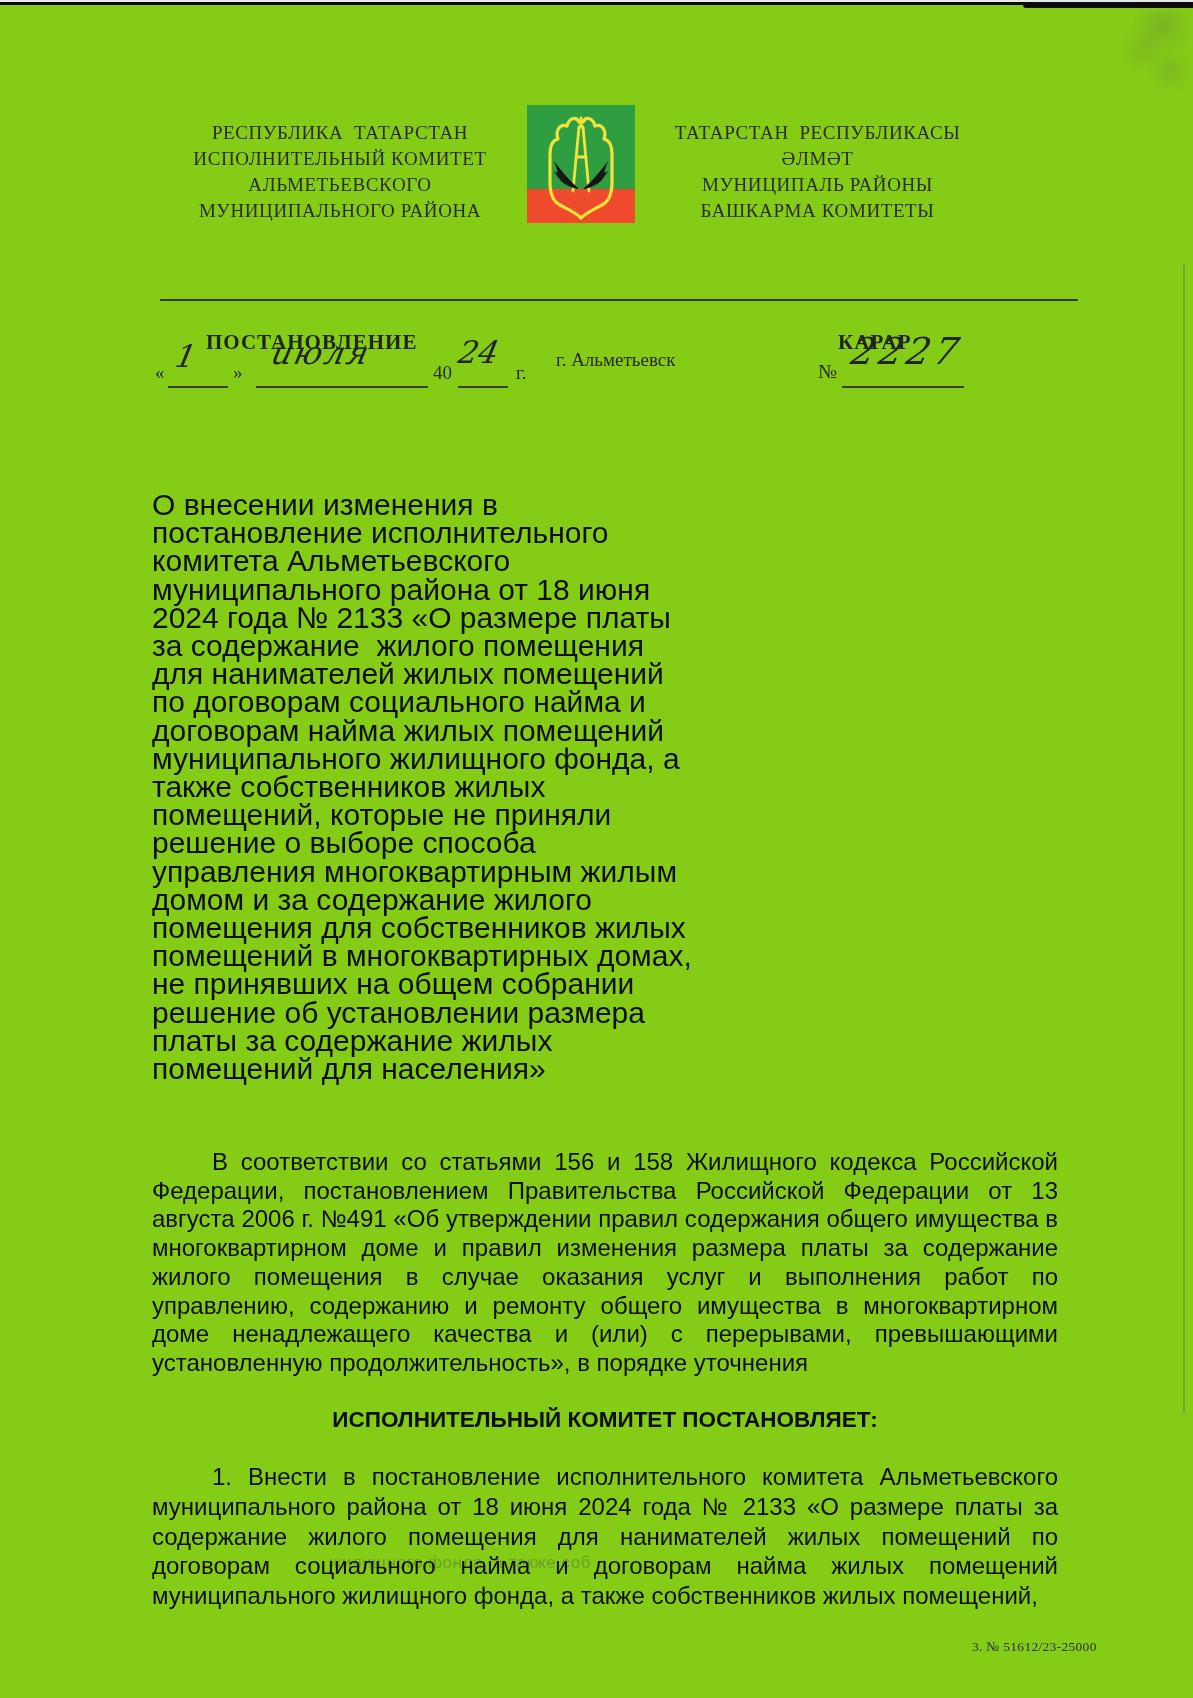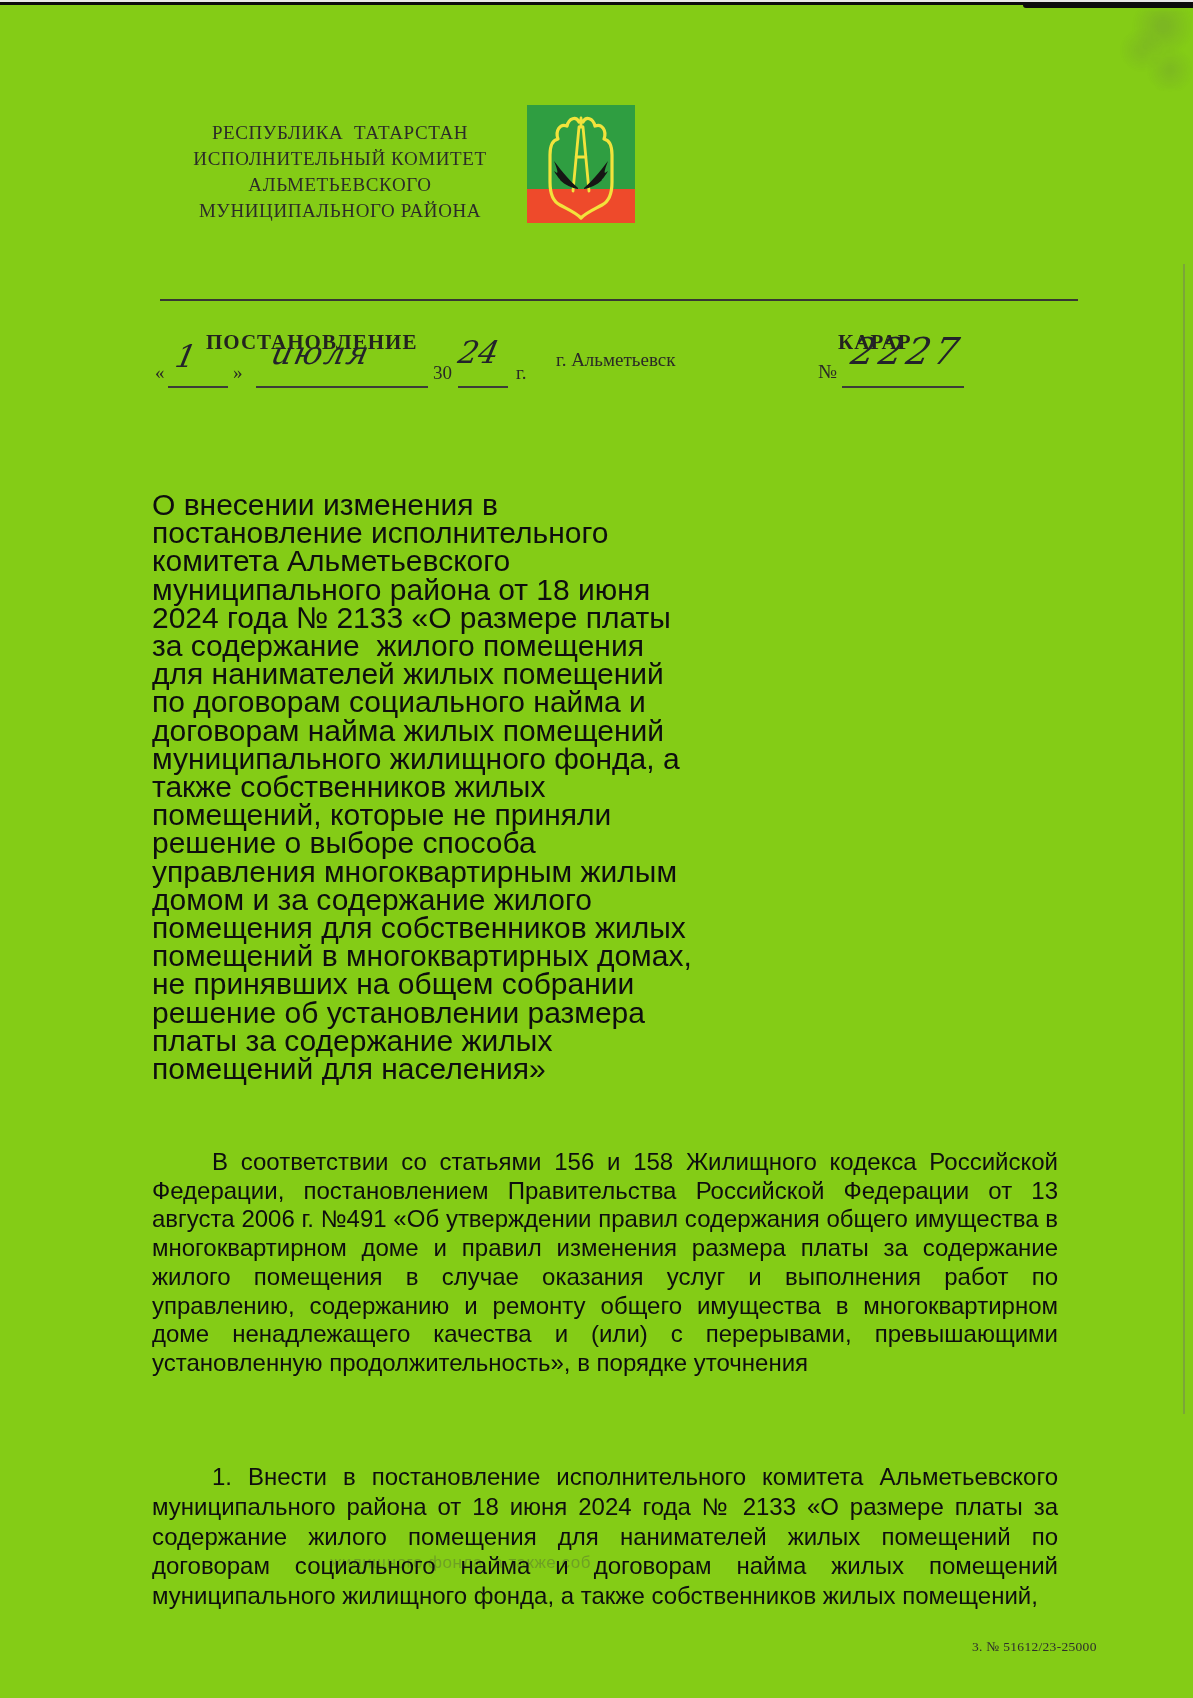--- a/index.html
+++ b/index.html
@@ -99,33 +99,37 @@
                C82 35 85 41 85 50
                L85 77
                C85 87 83 96 75 100
                C68 104 60 107 54 113 Z" fill="none" stroke="#f2e33c" stroke-width="3.2" stroke-linejoin="round"></path>
       <path d="M46 86 L52 22 M62 86 L56 22 M49 52 L59 52 M52.5 22 L55.5 22 M54 22 L54 13" fill="none" stroke="#f2e33c" stroke-width="2.8" stroke-linecap="round"></path>
       <path d="M51 83 C44 77 36 68 27 56 C30 64 31 67 30 68 L27 66 C31 73 34 75 33 75 C38 80 45 83 51 84 Z" fill="#161614"></path>
       <path d="M57 83 C64 77 72 68 81 56 C78 64 77 67 78 68 L81 66 C77 73 74 75 75 75 C70 80 63 83 57 84 Z" fill="#161614"></path>
     </svg>
   </div>
 
+  <div class="org org-tt">ТАТАРСТАН  РЕСПУБЛИКАСЫ
+ӘЛМӘТ
+МУНИЦИПАЛЬ РАЙОНЫ
+БАШКАРМА КОМИТЕТЫ</div>
 
   <div class="separator"></div>
 
   <div class="doc-type doc-type-ru">ПОСТАНОВЛЕНИЕ</div>
   <div class="doc-type doc-type-tt">КАРАР</div>
 
   <span class="printed" style="left:155px;top:360px;">«</span>
   <div class="blank-line" style="left:168px;width:60px;"></div>
   <span class="hw hw-day">1</span>
   <span class="printed" style="left:233px;top:360px;">»</span>
   <div class="blank-line" style="left:256px;width:172px;"></div>
   <span class="hw hw-month">июля</span>
-  <span class="printed" style="left:433px;top:360px;">30</span>
+  <span class="printed" style="left:433px;top:360px;">40</span>
   <div class="blank-line" style="left:458px;width:50px;"></div>
   <span class="hw hw-year">24</span>
   <span class="printed" style="left:516px;top:360px;">г.</span>
 
   <span class="printed" style="left:556px;top:347px;">г. Альметьевск</span>
 
   <span class="printed" style="left:818px;top:358px;font-size:20px;">№</span>
   <div class="blank-line" style="left:842px;width:122px;"></div>
   <span class="hw hw-number">2227</span>
 
@@ -146,20 +150,21 @@
 домом и за содержание жилого
 помещения для собственников жилых
 помещений в многоквартирных домах,
 не принявших на общем собрании
 решение об установлении размера
 платы за содержание жилых
 помещений для населения»</div>
 
   <div class="para preamble">В соответствии со статьями 156 и 158 Жилищного кодекса Российской Федерации, постановлением Правительства Российской Федерации от 13 августа 2006 г. №491 «Об утверждении правил содержания общего имущества в многоквартирном доме и правил изменения размера платы за содержание жилого помещения в случае оказания услуг и выполнения работ по управлению, содержанию и ремонту общего имущества в многоквартирном доме ненадлежащего качества и (или) с перерывами, превышающими установленную продолжительность», в порядке уточнения</div>
 
+  <div class="resolve-heading">ИСПОЛНИТЕЛЬНЫЙ КОМИТЕТ ПОСТАНОВЛЯЕТ:</div>
 
   <div class="bleed">жилищного фонда, а также соб</div>
 
   <div class="para point1">1. Внести в постановление исполнительного комитета Альметьевского муниципального района от 18 июня 2024 года № 2133 «О размере платы за содержание жилого помещения для нанимателей жилых помещений по договорам социального найма и договорам найма жилых помещений муниципального жилищного фонда, а также собственников жилых помещений,</div>
 
   <div class="footer-code">3. № 51612/23-25000</div>
 
 </div>
 
 </body></html>

